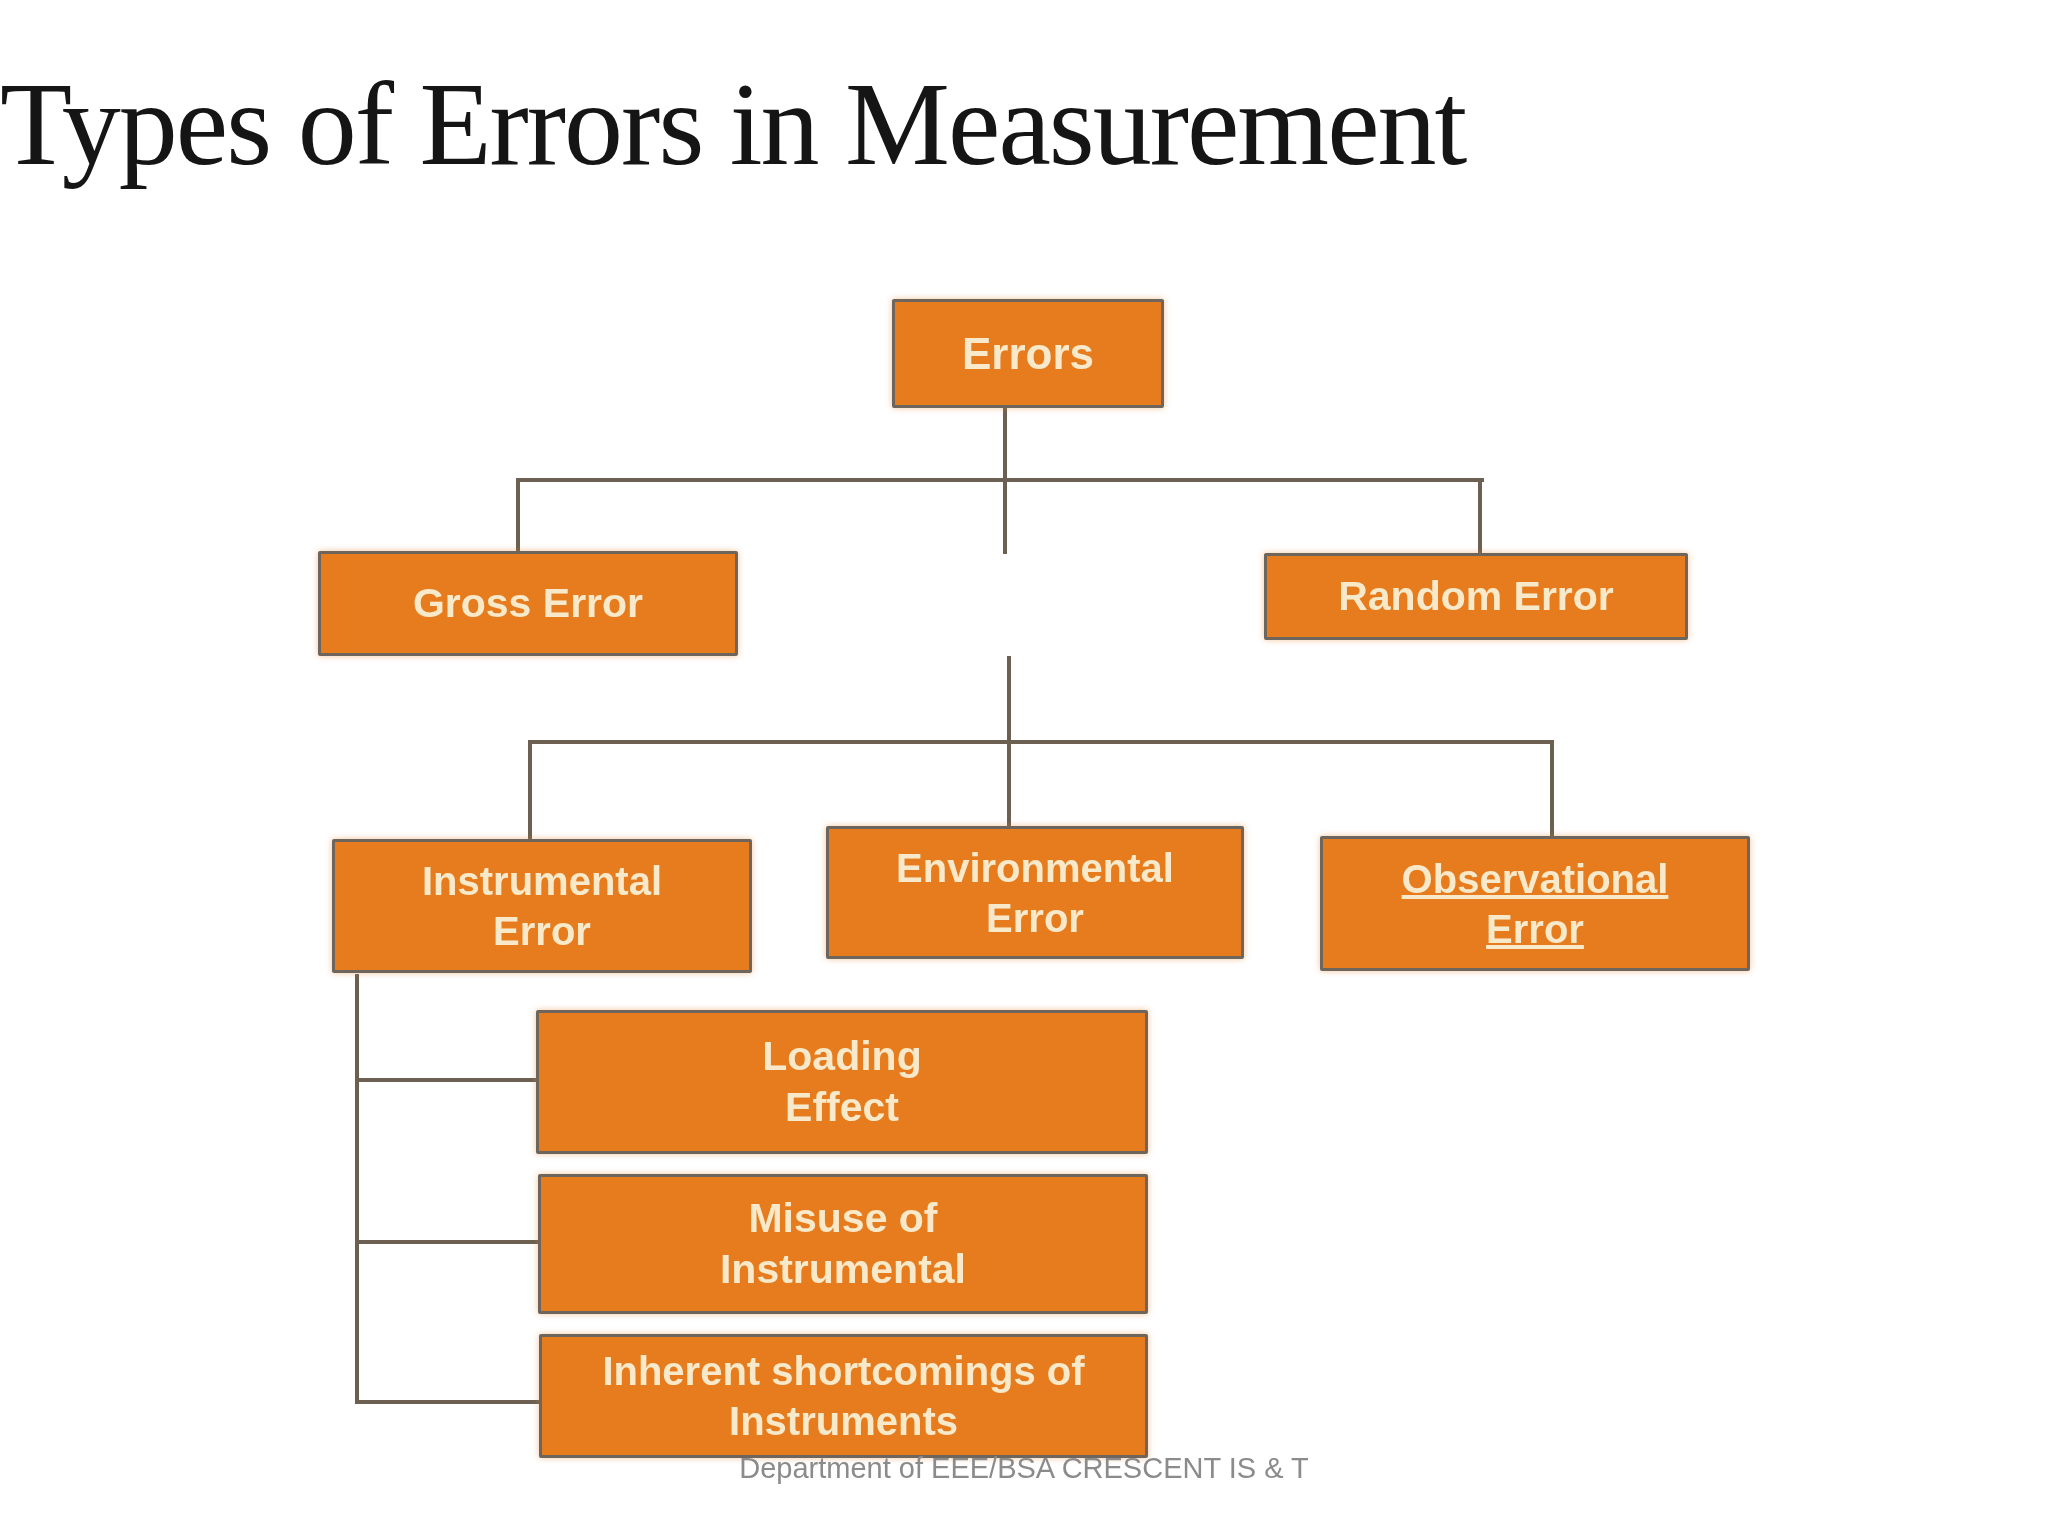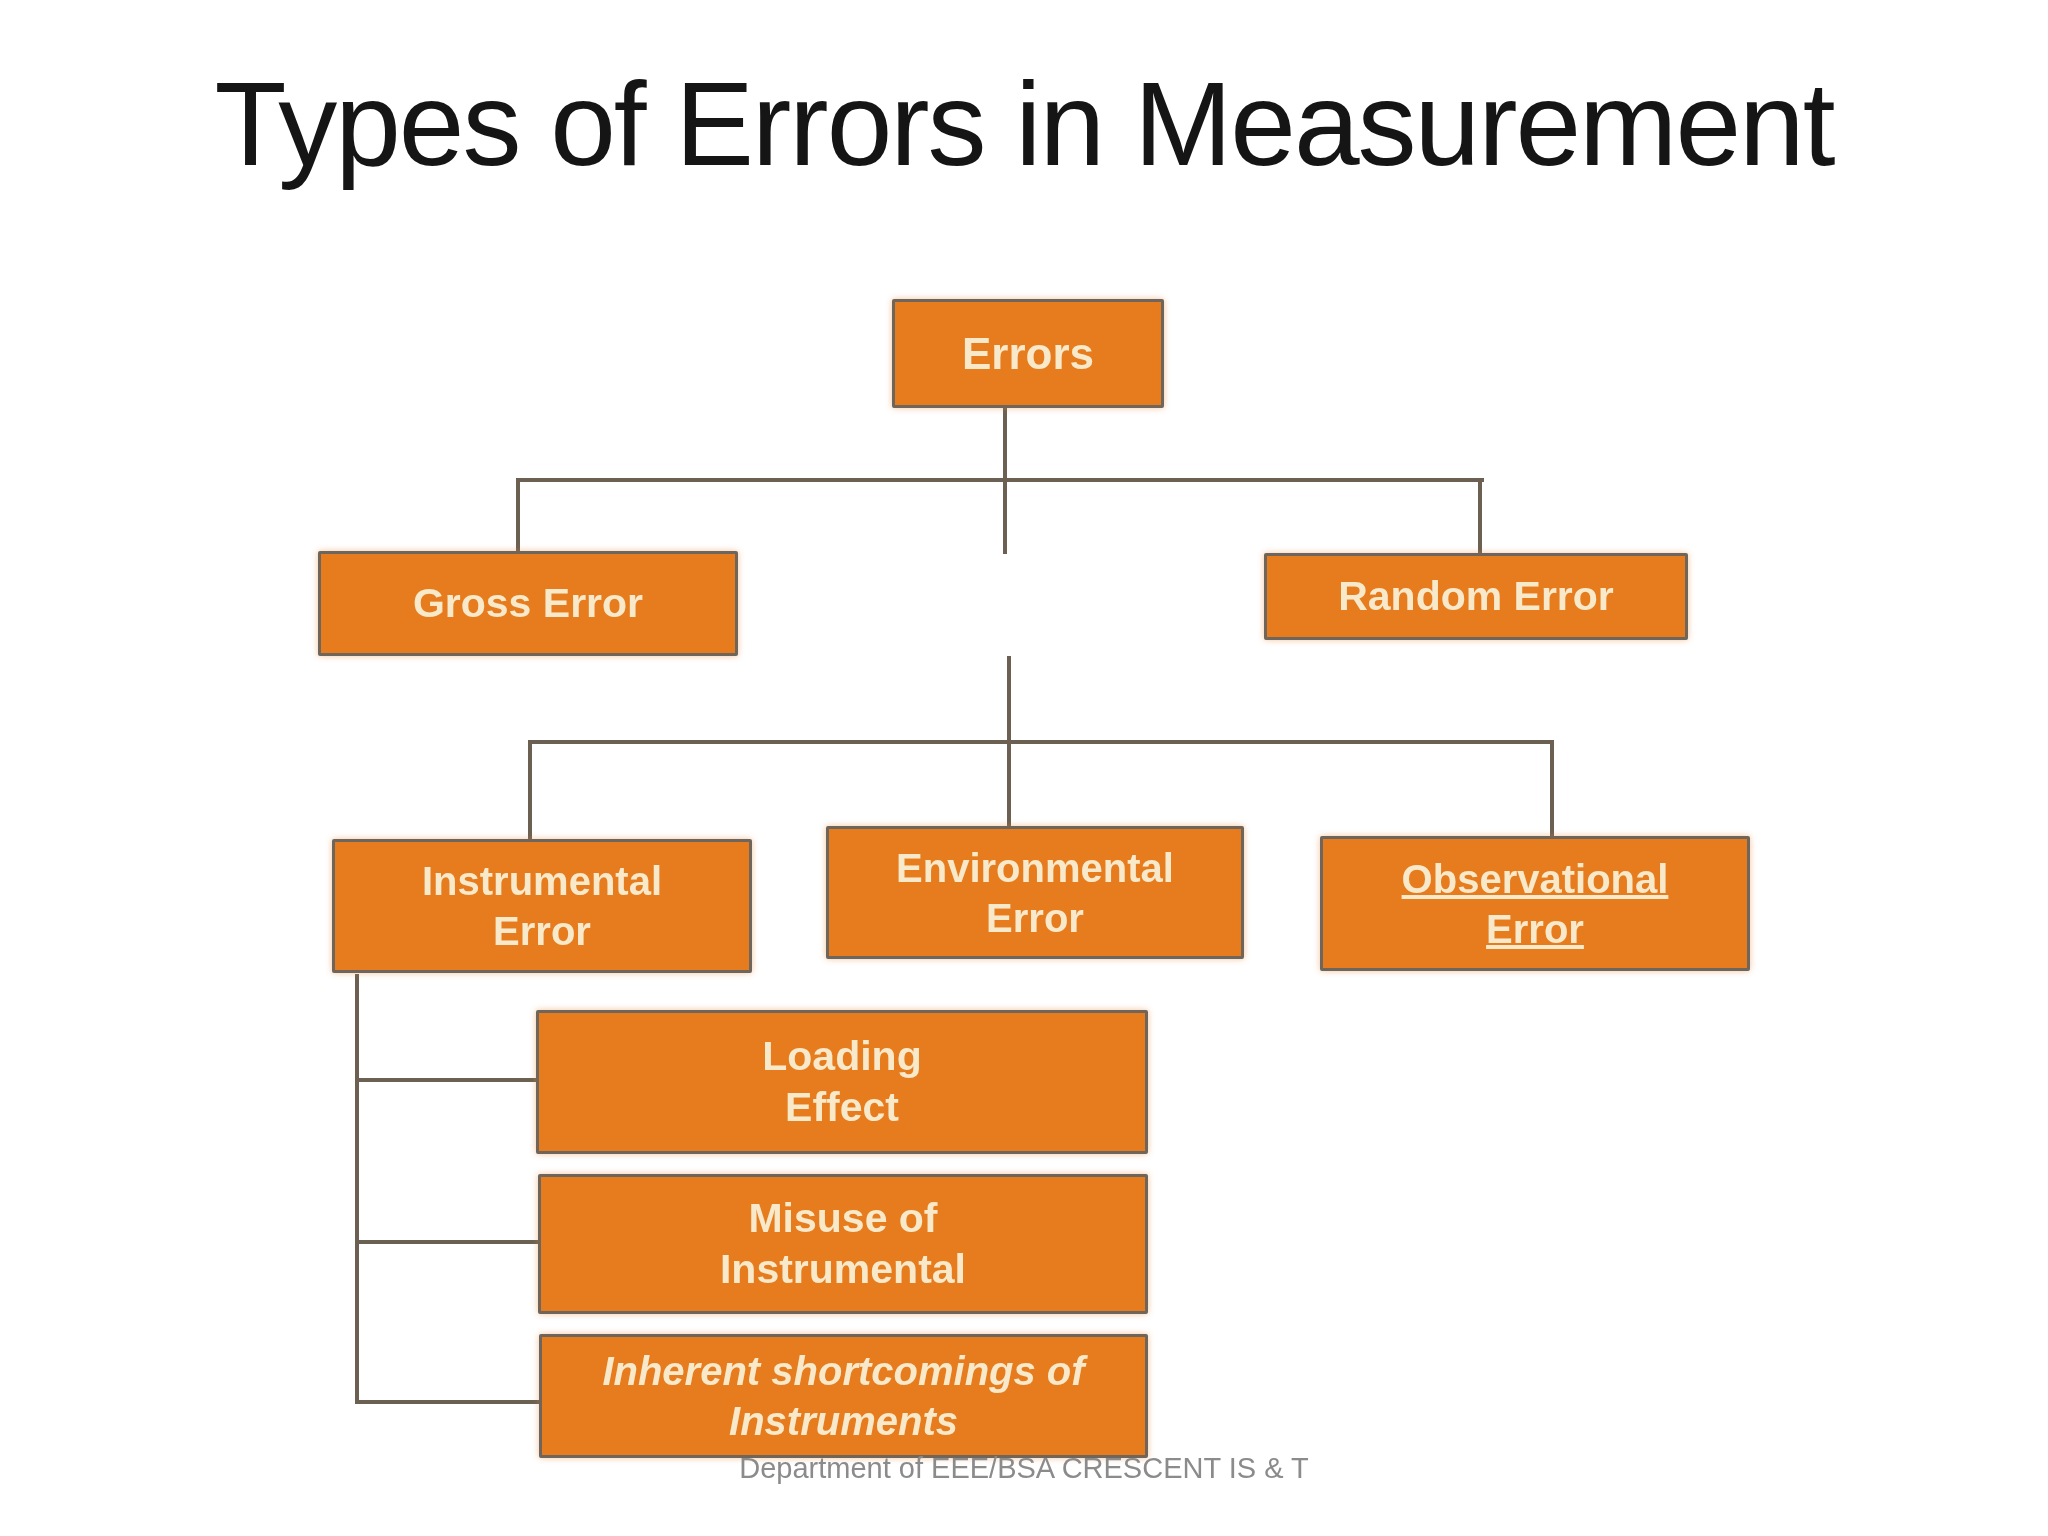--- a/index.html
+++ b/index.html
@@ -12,26 +12,27 @@
     font-family: "Liberation Sans", sans-serif;
     overflow: hidden;
   }
 
   .title {
     position: absolute;
     top: 51px;
     left: 0;
     width: 100%;
     margin: 0;
-    text-align: center;
+    text-align: left;
     font-size: 118px;
     font-weight: normal;
     letter-spacing: -2px;
     line-height: 1.25;
     color: var(--title-text, #151515);
+    font-family: Liberation Serif, serif;
   }
 
   .node {
     position: absolute;
     box-sizing: border-box;
     background: var(--box-fill, #e67c1e);
     border: 3px solid var(--box-border, #6e665c);
     border-radius: 2px;
     color: var(--box-text, #f7e9c9);
     display: flex;
@@ -118,20 +119,20 @@
   <div class="node" style="left:536px; top:1010px; width:612px; height:144px; font-size:41px;">
     <span>Loading
 Effect</span>
   </div>
 
   <div class="node" style="left:538px; top:1174px; width:610px; height:140px; font-size:41px;">
     <span>Misuse of
 Instrumental</span>
   </div>
 
-  <div class="node" style="left:539px; top:1334px; width:609px; height:124px; font-size:40px;font-style:italic;">
+  <div class="node" style="left:539px; top:1334px; width:609px; height:124px; font-size:40px;">
     <span>Inherent shortcomings of
 Instruments</span>
   </div>
 
   <div class="footer">Department of EEE/BSA CRESCENT IS &amp; T</div>
 
 </div>
 
 </body></html>

